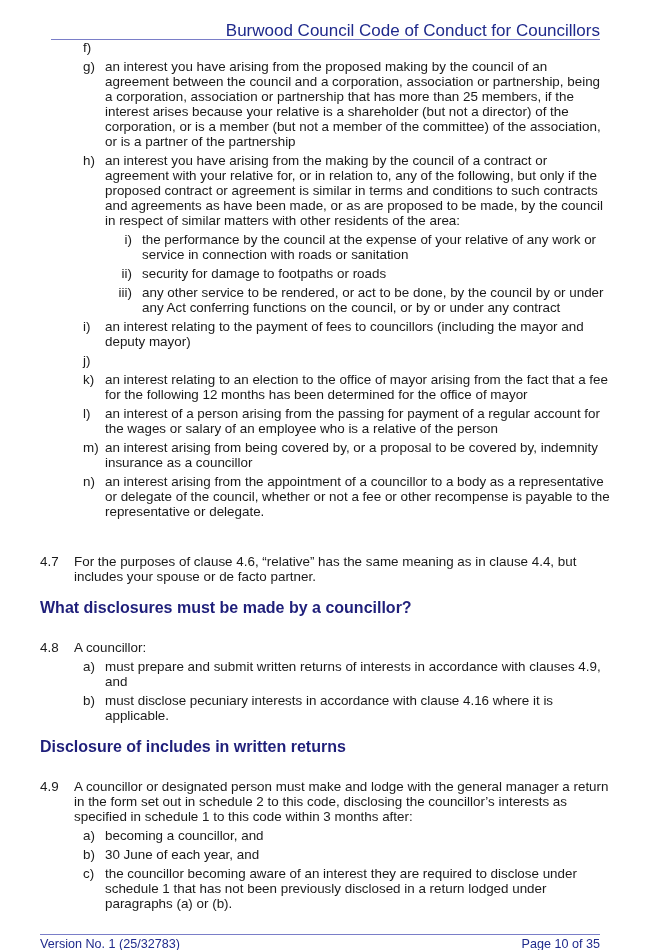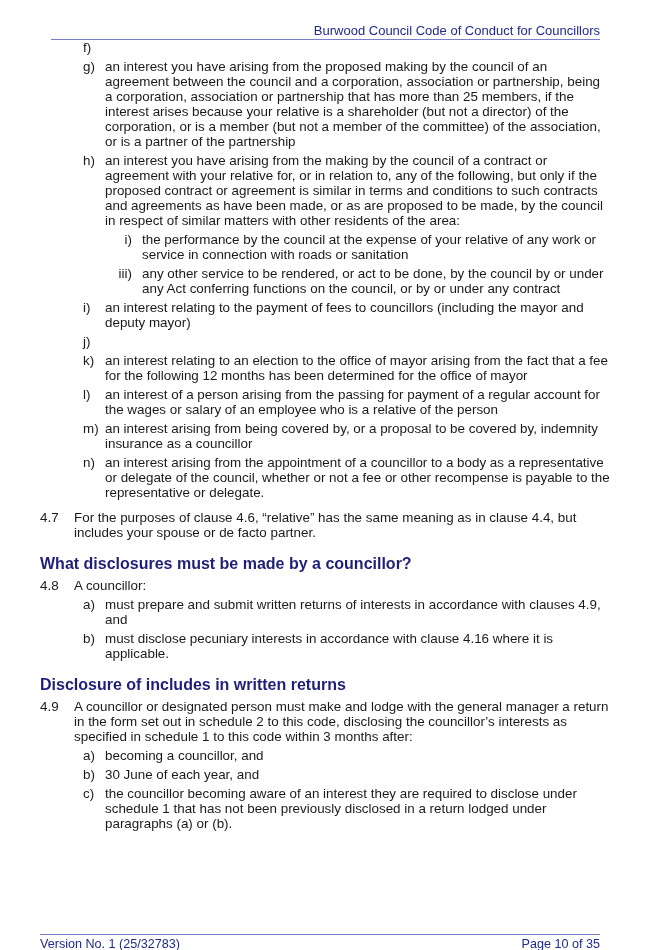--- a/index.html
+++ b/index.html
@@ -4,37 +4,37 @@
 <style>
   html, body { margin: 0; padding: 0; background: #ffffff; }
   body {
     width: 656px; height: 950px; position: relative; overflow: hidden;
     font-family: "Liberation Sans", sans-serif; color: #1a1a1a;
     font-size: 13.4px; line-height: 15px;
   }
   .header {
     position: absolute; left: 51px; right: 56px; top: 22px; height: 17px;
     border-bottom: 1px solid #7a7ec8;
-    text-align: right; color: #1f2a8c; font-size: 13px; line-height: 17px;
+    text-align: right; color: #1f2a8c; font-size: 17px; line-height: 17px;
   }
   .footer-rule { position: absolute; left: 40px; right: 56px; top: 934px; border-top: 1px solid #7a7ec8; }
   .footer {
     position: absolute; left: 40px; right: 56px; top: 937px;
     color: #1f2a8c; font-size: 12.6px; line-height: 14px;
     display: flex; justify-content: space-between;
   }
   .content { position: absolute; left: 40px; top: 40px; width: 570px; }
   .li { display: flex; margin-bottom: 4px; }
   .li .lbl { flex: 0 0 auto; }
   .l1 { padding-left: 43px; }
   .l1 .lbl { width: 22px; }
   .l2 { padding-left: 66px; }
   .l2 .lbl { width: 36px; text-align: right; padding-right: 10px; box-sizing: border-box; }
   .l2 .lbl { width: 36px; }
-  .clause { display: flex; margin-bottom: 4px; }
+  .clause { display: flex; margin-bottom: 4px; margin-top: 25px; }
   .clause .lbl { width: 34px; flex: 0 0 auto; }
   .heading {
     color: #1f1f7a; font-weight: bold; font-size: 16px; line-height: 15px;
     margin: 16px 0 7px 0;
   }
   .txt { flex: 1 1 auto; }
   .gap { height: 6px; }
 </style>
 </head>
 <body>
@@ -52,20 +52,24 @@
       <span class="txt">an interest you have arising from the proposed making by the council of an agreement between the council and a corporation, association or partnership, being a corporation, association or partnership that has more than 25 members, if the interest arises because your relative is a shareholder (but not a director) of the corporation, or is a member (but not a member of the committee) of the association, or is a partner of the partnership</span>
     </div>
   <div class="li l1">
       <span class="lbl">h)</span>
       <span class="txt">an interest you have arising from the making by the council of a contract or agreement with your relative for, or in relation to, any of the following, but only if the proposed contract or agreement is similar in terms and conditions to such contracts and agreements as have been made, or as are proposed to be made, by the council in respect of similar matters with other residents of the area:</span>
     </div>
 
   <div class="li l2">
       <span class="lbl">i)</span>
       <span class="txt">the performance by the council at the expense of your relative of any work or service in connection with roads or sanitation</span>
+    </div>
+  <div class="li l2">
+      <span class="lbl">ii)</span>
+      <span class="txt">security for damage to footpaths or roads</span>
     </div>
   <div class="li l2">
       <span class="lbl">iii)</span>
       <span class="txt">any other service to be rendered, or act to be done, by the council by or under any Act conferring functions on the council, or by or under any contract</span>
     </div>
 
   <div class="li l1">
       <span class="lbl">i)</span>
       <span class="txt">an interest relating to the payment of fees to councillors (including the mayor and deputy mayor)</span>
     </div>

